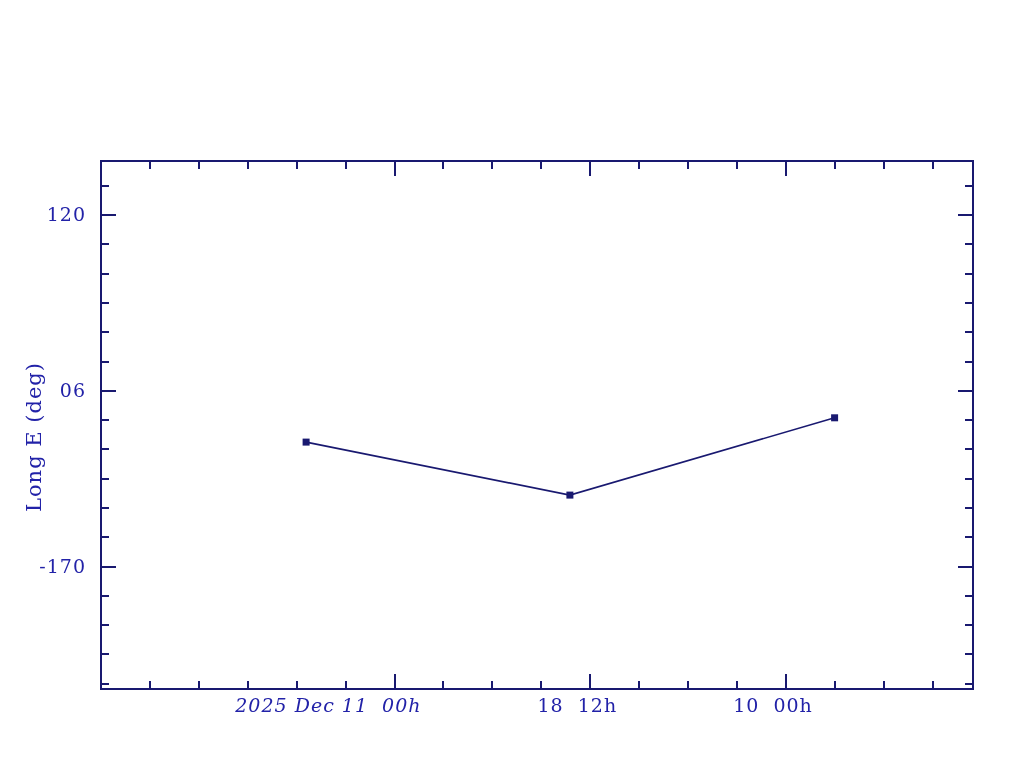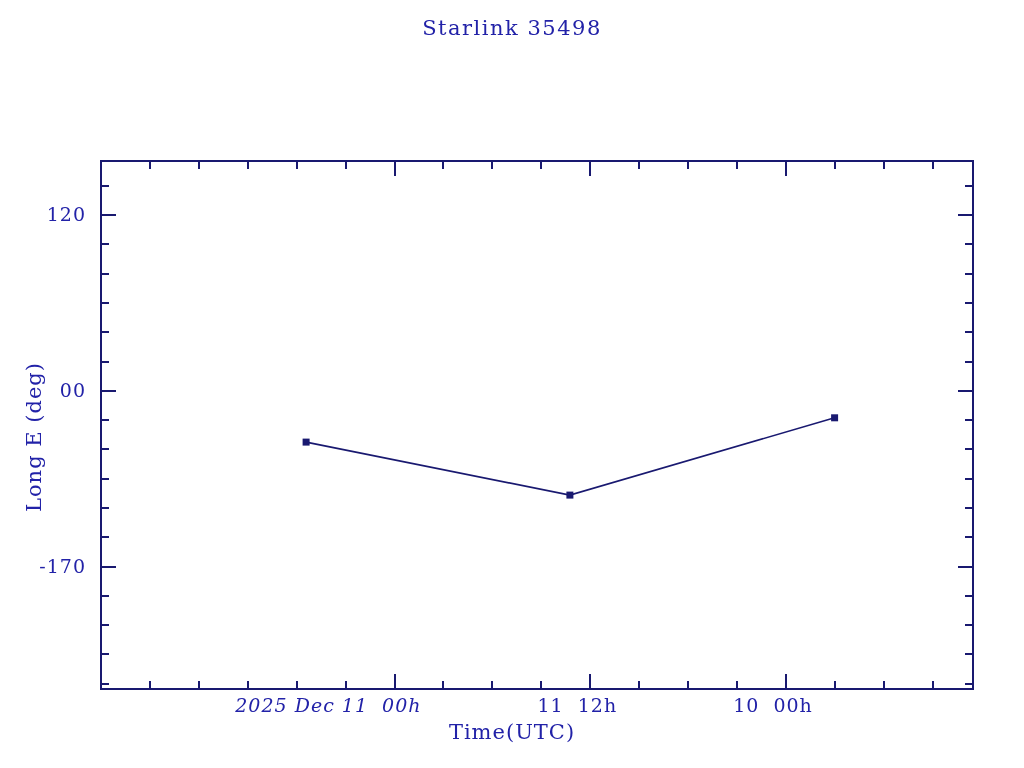--- a/index.html
+++ b/index.html
@@ -110,21 +110,20 @@
     width: 1024px;
     height: 768px;
     pointer-events: none;
   }
 </style>
 </head>
 <body>
 
 <div id="stage">
 
-  <div id="chart-title">Starlink 35498</div>
 
   <div id="plot-frame"></div>
 
   <div id="ticks-layer">
       <div class="tick tick-v" style="left: 149px; top: 681px; height: 9px;"></div>
       <div class="tick tick-v" style="left: 149px; top: 160px; height: 9px;"></div>
       <div class="tick tick-v" style="left: 198px; top: 681px; height: 9px;"></div>
       <div class="tick tick-v" style="left: 198px; top: 160px; height: 9px;"></div>
       <div class="tick tick-v" style="left: 247px; top: 681px; height: 9px;"></div>
       <div class="tick tick-v" style="left: 247px; top: 160px; height: 9px;"></div>
@@ -188,35 +187,34 @@
       <div class="tick tick-h" style="left: 965px; top: 273px; width: 9px;"></div>
       <div class="tick tick-h" style="left: 100px; top: 243px; width: 9px;"></div>
       <div class="tick tick-h" style="left: 965px; top: 243px; width: 9px;"></div>
       <div class="tick tick-h" style="left: 100px; top: 214px; width: 16px;"></div>
       <div class="tick tick-h" style="left: 958px; top: 214px; width: 16px;"></div>
       <div class="tick tick-h" style="left: 100px; top: 185px; width: 9px;"></div>
       <div class="tick tick-h" style="left: 965px; top: 185px; width: 9px;"></div>
     </div>
   <div id="ytick-labels">
       <div class="ylabel" style="right: 938px; top: 214.171px;">120</div>
-      <div class="ylabel" style="right: 938px; top: 389.862px;">00</div>
+      <div class="ylabel" style="right: 938px; top: 389.862px;">06</div>
       <div class="ylabel" style="right: 938px; top: 565.552px;">-170</div>
     </div>
   <div id="xtick-labels">
       <div class="xlabel" style="left: 393.507px; transform: translateX(-100%) translateX(28px); padding-right: 0px; font-style: italic;">2025 Dec 11  00h</div>
-      <div class="xlabel" style="left: 589.179px; transform: translateX(-100%) translateX(28px); padding-right: 0px;">11  12h</div>
+      <div class="xlabel" style="left: 589.179px; transform: translateX(-100%) translateX(28px); padding-right: 0px;">18  12h</div>
       <div class="xlabel" style="left: 784.851px; transform: translateX(-100%) translateX(28px); padding-right: 0px;">10  00h</div>
     </div>
 
   <svg id="data-svg" viewBox="0 0 1024 768" xmlns="http://www.w3.org/2000/svg">
     <polyline id="series-line" fill="none" stroke="#191970" stroke-width="1.6" points="306.1,442.1 569.9,495.1 834.6,417.8"></polyline>
     <g id="series-markers">
         <rect x="302.6" y="438.6" width="7" height="7" fill="#191970"></rect>
         <rect x="566.4" y="491.6" width="7" height="7" fill="#191970"></rect>
         <rect x="831.1" y="414.3" width="7" height="7" fill="#191970"></rect>
       </g>
   </svg>
 
-  <div id="x-axis-title">Time(UTC)</div>
 
   <div id="y-axis-title">Long E (deg)</div>
 
 </div>
 
 </body></html>

